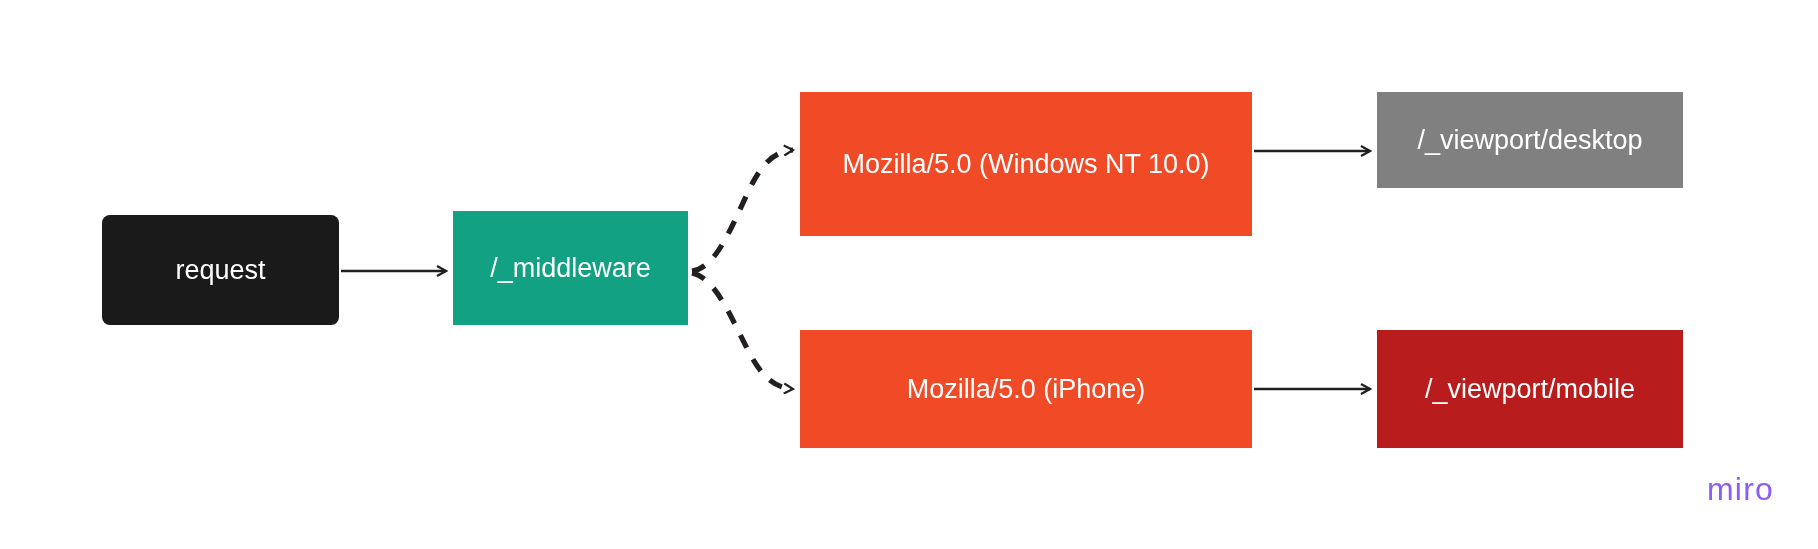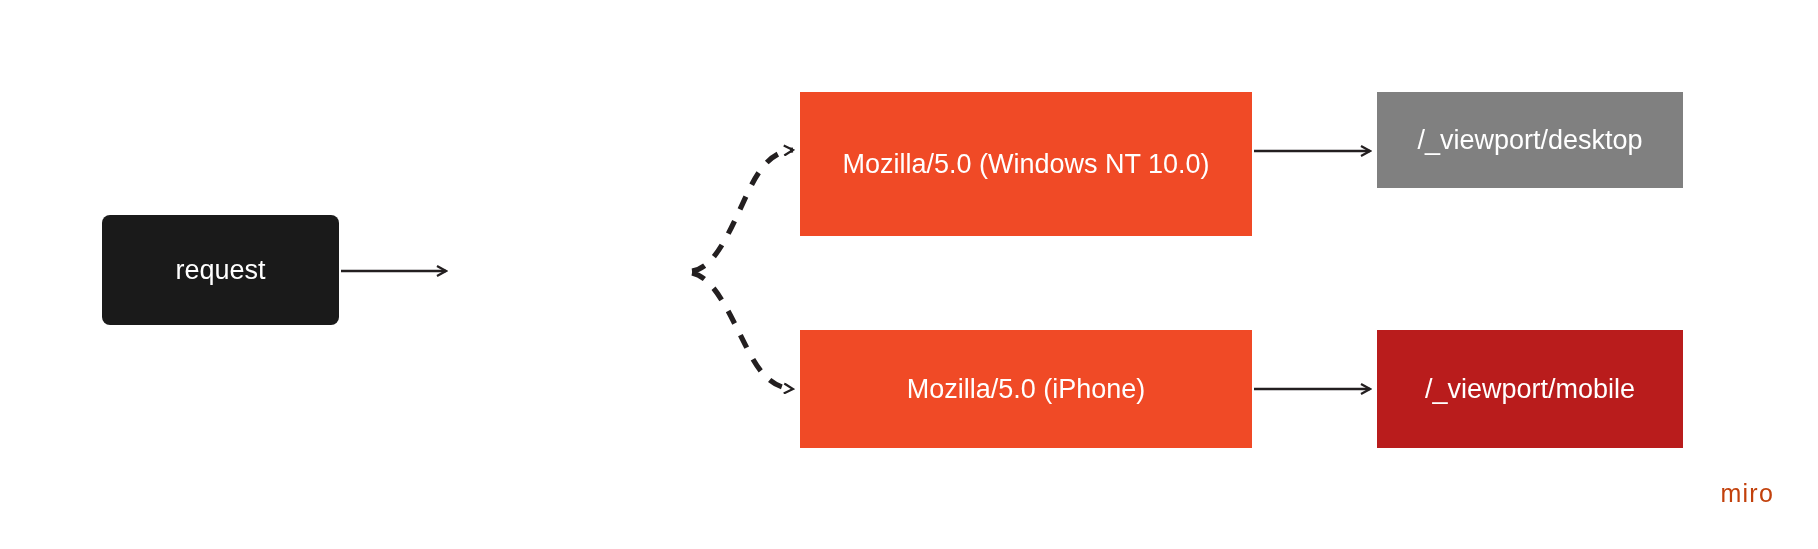--- a/index.html
+++ b/index.html
@@ -94,23 +94,23 @@
     width: 306px;
     height: 118px;
     background: #b91c1c;
     font-size: 27px;
   }
 
   #watermark {
     position: absolute;
     right: 44px;
     bottom: 41px;
-    font-size: 25px;
+    font-size: 32px;
     letter-spacing: 1.2px;
-    color: #c2410c;
+    color: #8b5cf6;
     font-family: "Liberation Sans", sans-serif;
     user-select: none;
   }
 </style>
 </head>
 <body>
 
 <div id="canvas">
 
   <svg id="edges" viewBox="0 0 1818 549" width="1818" height="549" xmlns="http://www.w3.org/2000/svg">
@@ -128,20 +128,23 @@
 
     <path d="M 1254 151 L 1370 151" fill="none" stroke="#231f20" stroke-width="2.6" marker-end="url(#arrow-open)"></path>
 
     <path d="M 1254 389 L 1370 389" fill="none" stroke="#231f20" stroke-width="2.6" marker-end="url(#arrow-open)"></path>
   </svg>
 
   <div class="node" id="node-request">
     <span class="node-label">request</span>
   </div>
 
+  <div class="node" id="node-middleware">
+    <span class="node-label">/_middleware</span>
+  </div>
 
   <div class="node" id="node-ua-desktop">
     <span class="node-label">Mozilla/5.0 (Windows NT 10.0)</span>
   </div>
 
   <div class="node" id="node-ua-mobile">
     <span class="node-label">Mozilla/5.0 (iPhone)</span>
   </div>
 
   <div class="node" id="node-viewport-desktop">

